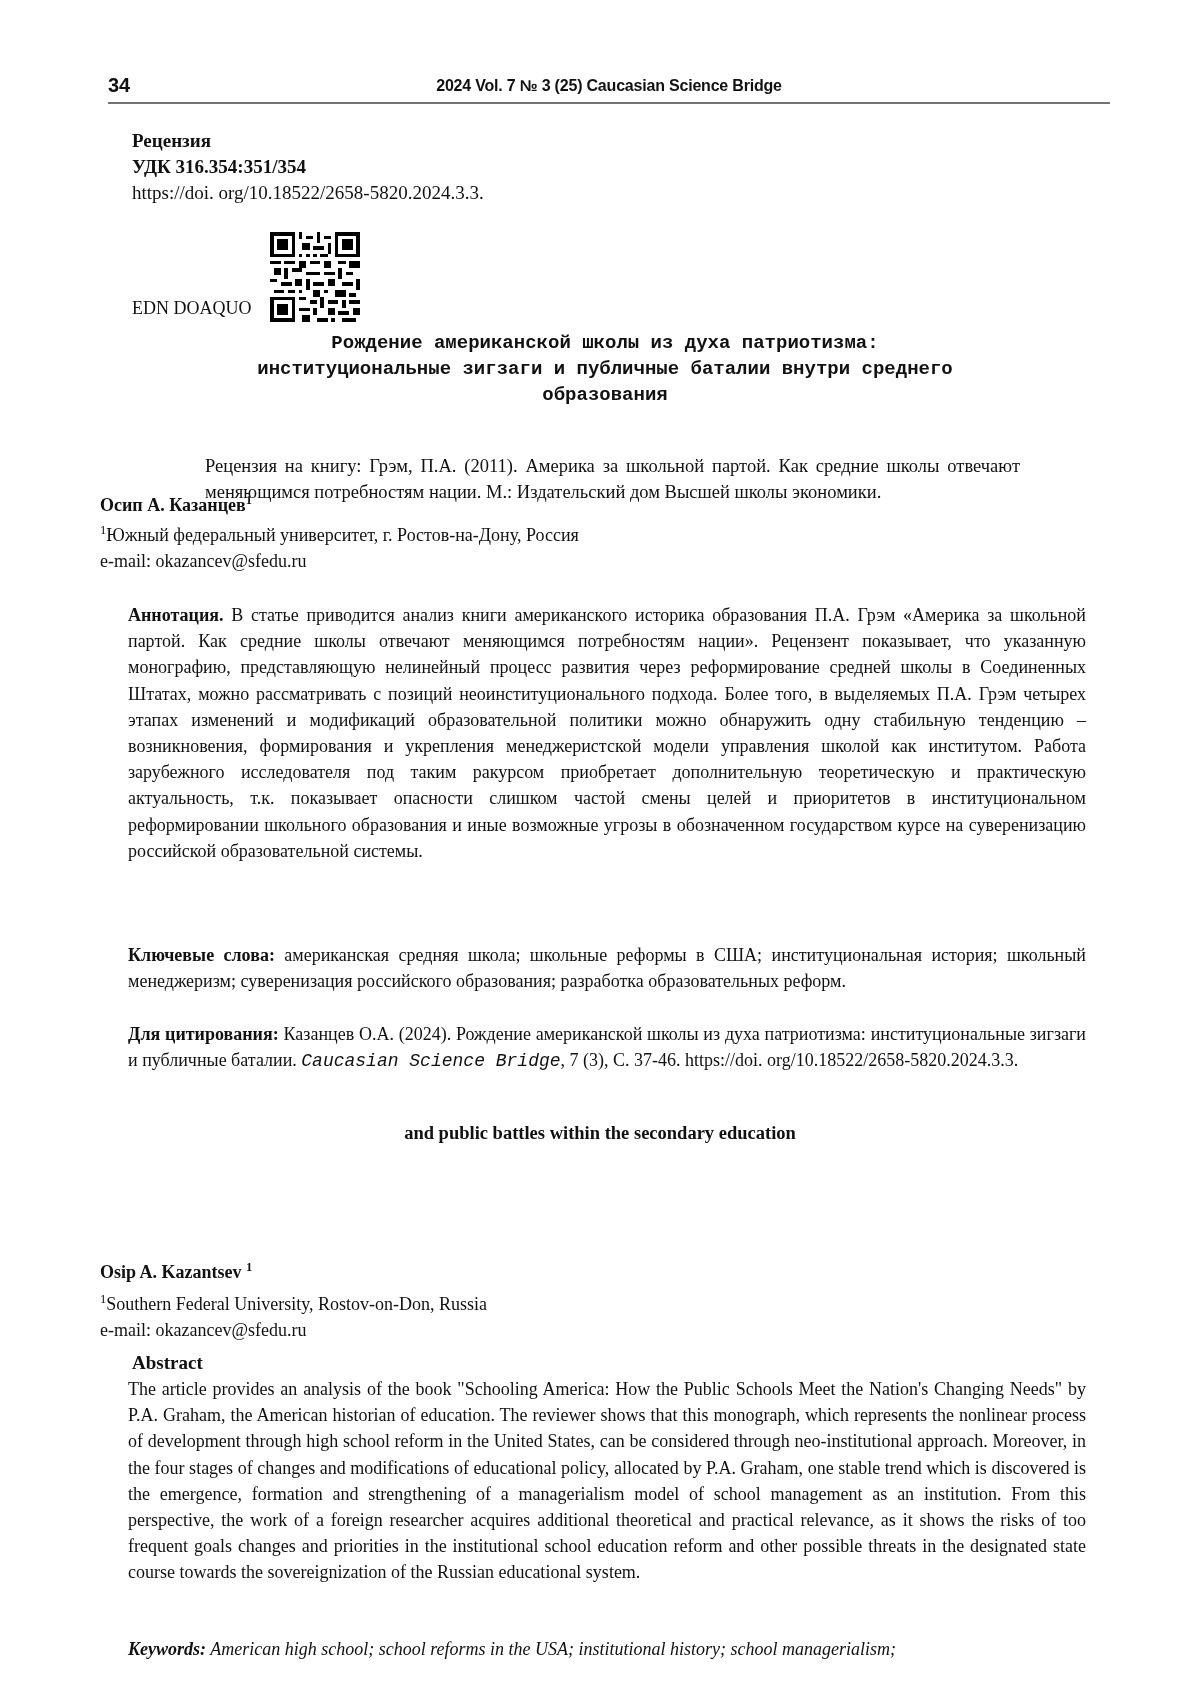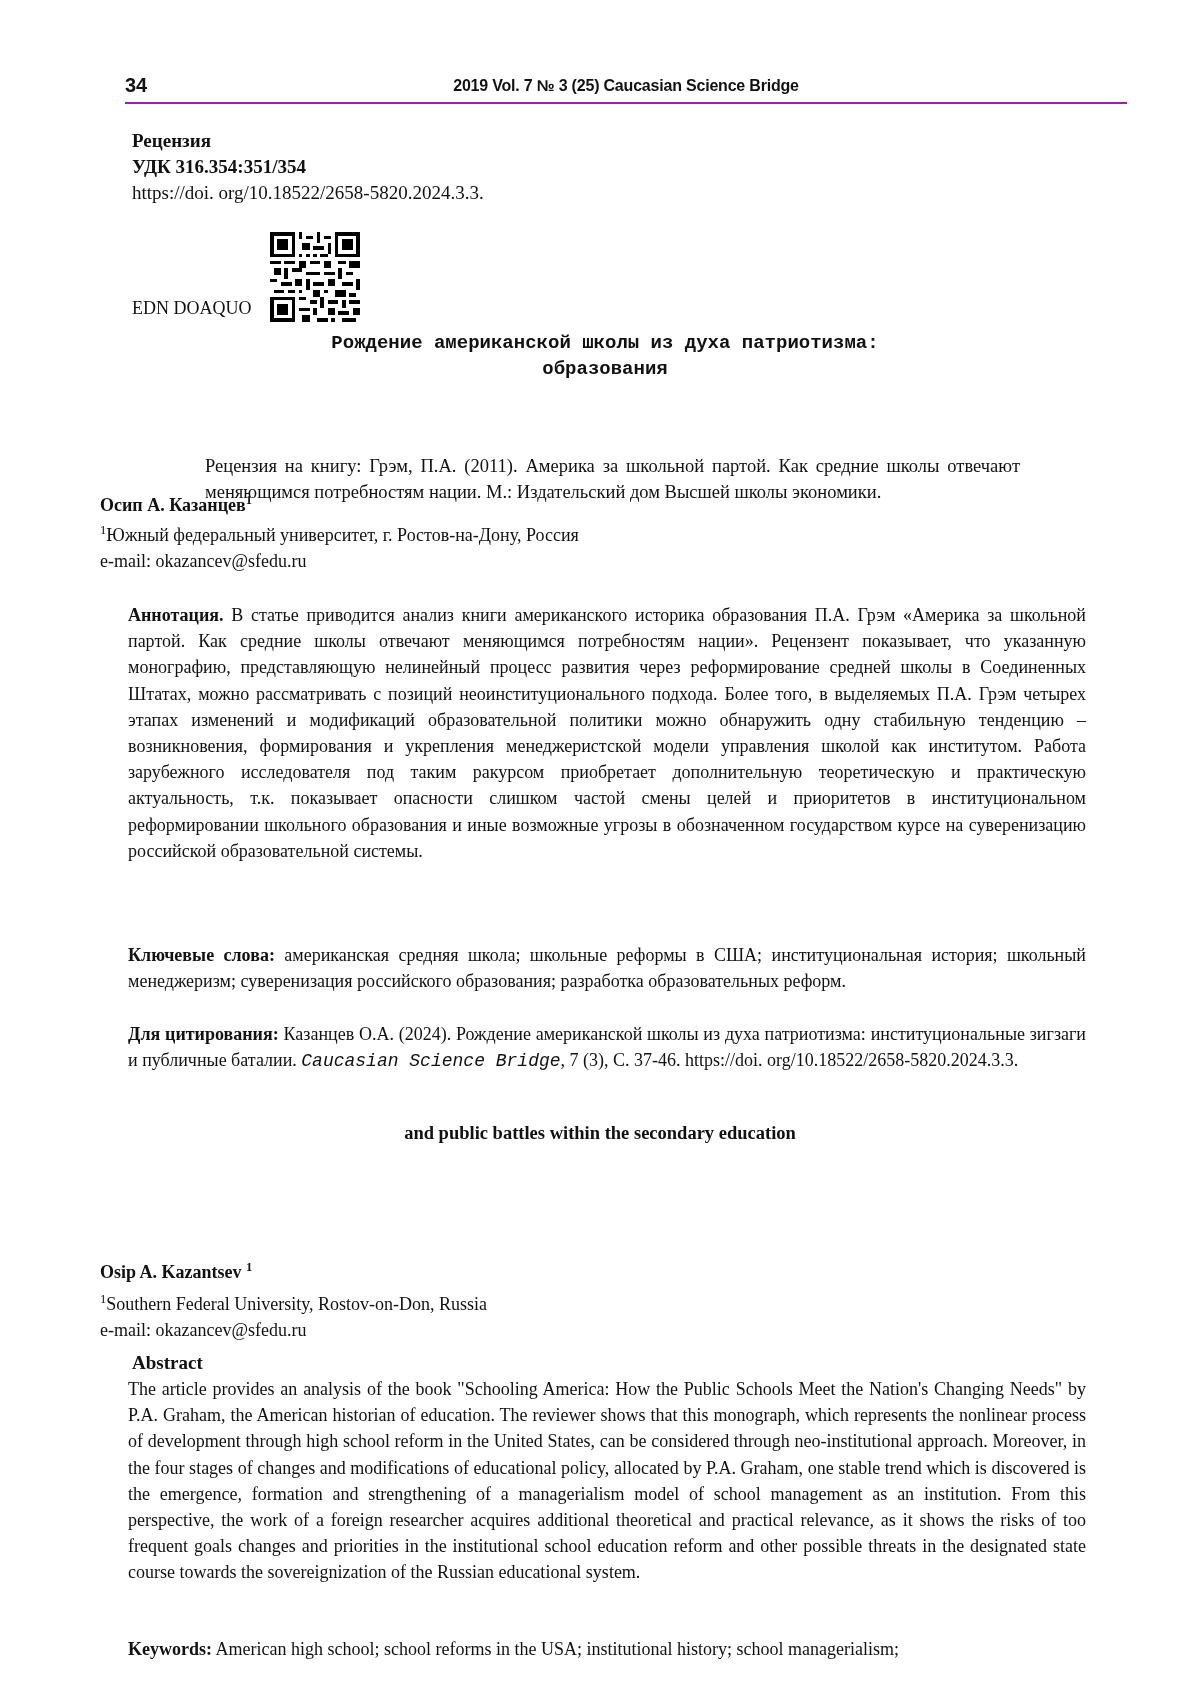--- a/index.html
+++ b/index.html
@@ -1,18 +1,18 @@
 <!DOCTYPE html>
 <html><head>
 <meta charset="utf-8">
 <style>
   html, body { margin: 0; padding: 0; background: #ffffff; }
   body { width: 1200px; height: 1697px; position: relative; overflow: hidden; color: #111; }
   .page { position: absolute; left: 0; top: 0; width: 1200px; height: 1697px; }
-  .header { position: absolute; left: 125px; top: 74px; width: 1002px; height: 28px; border-bottom: 2px solid #a21caf; }
+  .header { position: absolute; left: 108px; top: 74px; width: 1002px; height: 28px; border-bottom: 2px solid #737373; }
   .page-num { position: absolute; left: 0; top: 0; font-family: "Liberation Sans", sans-serif; font-size: 20px; font-weight: bold; }
   .journal { position: absolute; left: 0; width: 100%; top: 3px; text-align: center; font-family: "Liberation Sans", sans-serif; font-size: 16px; font-weight: bold; letter-spacing: -0.2px; }
   .meta { position: absolute; left: 132px; top: 128px; font-family: "Liberation Serif", serif; font-size: 19px; line-height: 26px; }
   .meta .b { font-weight: bold; }
   .edn { position: absolute; left: 132px; top: 298px; font-family: "Liberation Serif", serif; font-size: 18px; }
   .qr { position: absolute; left: 270px; top: 232px; width: 90px; height: 90px; }
   .title-ru { position: absolute; left: 180px; top: 330px; width: 850px; text-align: center; font-family: Liberation Mono, monospace; font-weight: bold; font-size: 19px; line-height: 26px; }
   .bookref-ru { position: absolute; left: 205px; top: 405px; width: 815px; text-align: justify; text-align-last: left; font-family: "Liberation Serif", serif; font-size: 18.5px; line-height: 26px; margin-top: 48px; }
   .center { position: absolute; left: 100px; width: 1000px; text-align: left; font-family: "Liberation Serif", serif; }
   .author { font-weight: bold; font-size: 18px; }
@@ -25,21 +25,21 @@
   .bookref-en { position: absolute; left: 150px; top: 1206px; width: 900px; text-align: center; font-family: "Liberation Serif", serif; font-size: 18.5px; line-height: 26px; }
   .abstract-head { position: absolute; left: 132px; top: 1352px; font-family: "Liberation Serif", serif; font-weight: bold; font-size: 19px; }
 </style>
 </head>
 <body>
 
 <div class="page">
 
   <div class="header">
     <span class="page-num">34</span>
-    <div class="journal">2019 Vol. 7 № 3 (25) Caucasian Science Bridge</div>
+    <div class="journal">2024 Vol. 7 № 3 (25) Caucasian Science Bridge</div>
   </div>
 
   <div class="meta">
     <div class="b">Рецензия</div>
     <div class="b">УДК 316.354:351/354</div>
     <div>https://doi. org/10.18522/2658-5820.2024.3.3.</div>
   </div>
 
   <svg class="qr" viewBox="0 0 25 25" shape-rendering="crispEdges">
     <rect x="0" y="0" width="25" height="25" fill="#fff"></rect>
@@ -108,20 +108,21 @@
         <rect x="13" y="24" width="3" height="1"></rect>
         <rect x="17" y="24" width="1" height="1"></rect>
         <rect x="20" y="24" width="4" height="1"></rect>
     </g>
   </svg>
 
   <div class="edn">EDN DOAQUO</div>
 
   <div class="title-ru">
     <div>Рождение американской школы из духа патриотизма:</div>
+    <div>институциональные зигзаги и публичные баталии внутри среднего</div>
     <div>образования</div>
   </div>
 
   <div class="bookref-ru">Рецензия на книгу: Грэм, П.А. (2011). Америка за школьной партой. Как средние школы отвечают меняющимся потребностям нации. М.: Издательский дом Высшей школы экономики.</div>
 
   <div class="center author" style="top:495px;">
     <span>Осип А. Казанцев</span><sup>1</sup>
   </div>
   <div class="center affil" style="top:525px;">
     <sup>1</sup><span>Южный федеральный университет, г. Ростов-на-Дону, Россия</span>
@@ -150,17 +151,17 @@
   </div>
   <div class="center affil" style="top:1294px;">
     <sup>1</sup><span>Southern Federal University, Rostov-on-Don, Russia</span>
   </div>
   <div class="center affil" style="top:1320px;">e-mail: okazancev@sfedu.ru</div>
 
   <div class="abstract-head">Abstract</div>
 
   <div class="body-text" style="top:1376px;">The article provides an analysis of the book "Schooling America: How the Public Schools Meet the Nation's Changing Needs" by P.A. Graham, the American historian of education. The reviewer shows that this monograph, which represents the nonlinear process of development through high school reform in the United States, can be considered through neo-institutional approach. Moreover, in the four stages of changes and modifications of educational policy, allocated by P.A. Graham, one stable trend which is discovered is the emergence, formation and strengthening of a managerialism model of school management as an institution. From this perspective, the work of a foreign researcher acquires additional theoretical and practical relevance, as it shows the risks of too frequent goals changes and priorities in the institutional school education reform and other possible threats in the designated state course towards the sovereignization of the Russian educational system.</div>
 
-  <div class="body-text" style="top:1636px;">
+  <div class="body-text" style="top:1636px;font-style:italic;">
     <span class="b">Keywords:</span><span> American high school; school reforms in the USA; institutional history; school managerialism;</span>
   </div>
 
 </div>
 
 </body></html>

